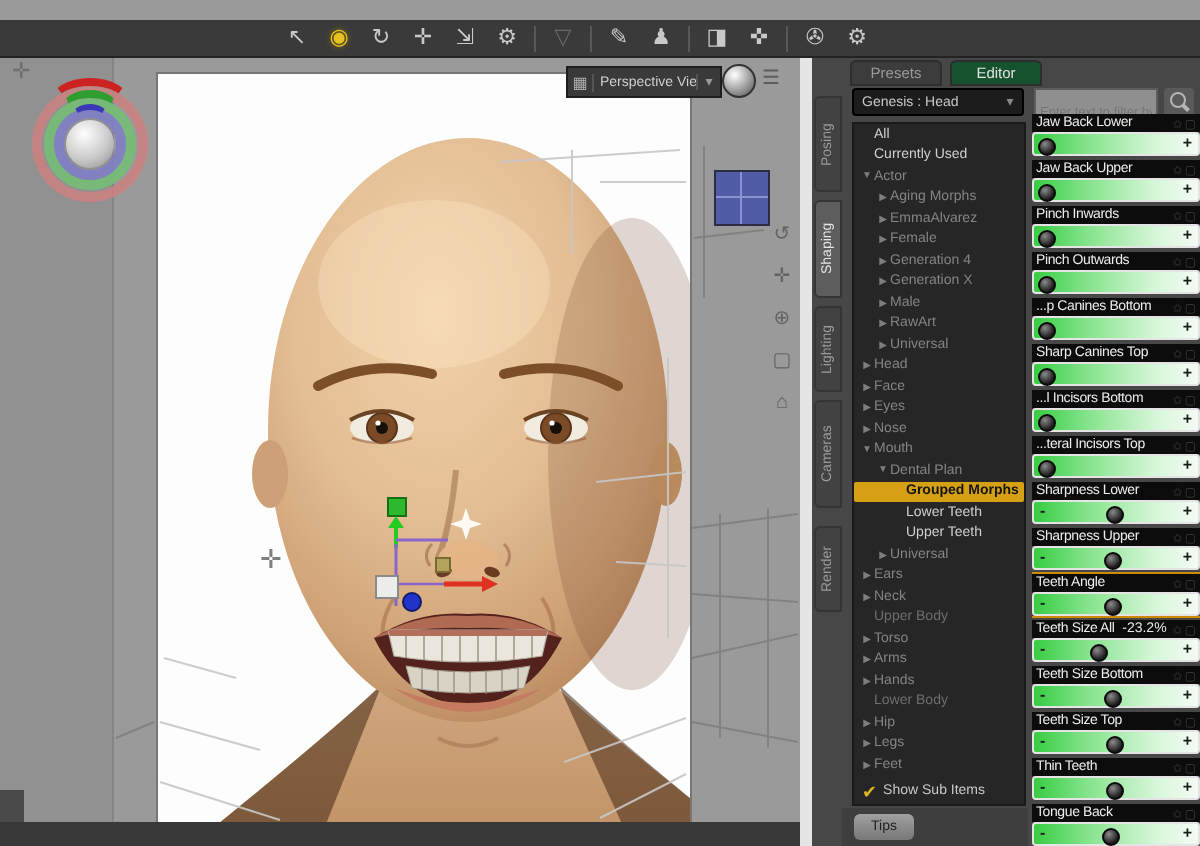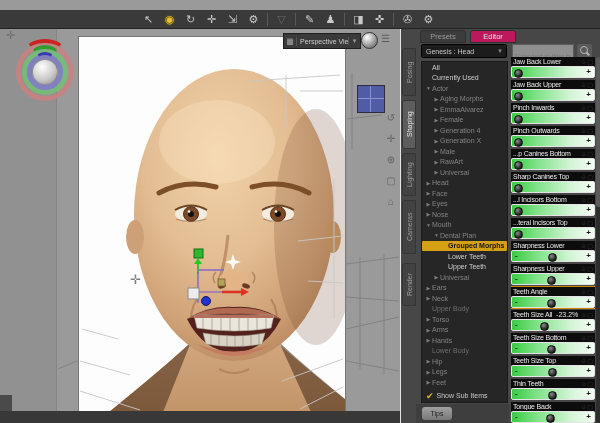--- a/index.html
+++ b/index.html
@@ -44,29 +44,29 @@
     background:radial-gradient(circle at 38% 30%,#fefefe,#cacaca 55%,#8b8b8b);}
   .arc{position:absolute;border-radius:50%;box-sizing:border-box;border-style:solid;border-color:transparent;}
   .arc.red{left:9px;top:-4px;width:40px;height:24px;border-width:4px 3px 0 3px;border-top-color:#cc2222;}
   .arc.green{left:15px;top:2px;width:28px;height:18px;border-width:4px 2px 0 2px;border-top-color:#2e9e2e;}
   .arc.blue{left:20px;top:9px;width:18px;height:12px;border-width:3px 2px 0 2px;border-top-color:#3a3ab8;}
   .vp-cross{position:absolute;left:6px;top:0px;color:#6f6f6f;font-size:11px;}
   .move-ghost{position:absolute;left:130px;top:243px;color:rgba(85,85,85,.75);font-size:13px;}
   .vp-bottom{position:absolute;left:0;top:382px;width:400px;height:12px;background:#383838;}
   .vp-corner{position:absolute;left:0;top:366px;width:12px;height:28px;background:#4a4a4a;}
   
-  .panel{position:absolute;left:400px;top:29px;width:200px;height:394px;background:#474747;border-left:1px solid #e5e5e5;box-sizing:border-box;}
+  .panel{position:absolute;left:400px;top:29px;width:200px;height:394px;background:#474747;border-left:6px solid #e5e5e5;box-sizing:border-box;}
   .side-tab{position:absolute;left:1px;width:14px;background:#424242;color:#9b9b9b;font-size:7px;
     display:flex;align-items:center;justify-content:center;writing-mode:vertical-rl;transform:rotate(180deg);
     border-radius:0 3px 3px 0;border:1px solid #353535;box-sizing:border-box;}
   .side-tab.active{background:#5d5d5d;color:#e4e4e4;}
   .pcontent{position:absolute;left:15px;top:0;width:185px;height:394px;}
   .ptab{position:absolute;top:1px;height:13px;border-radius:3px 3px 0 0;font-size:7.5px;color:#9a9a9a;
     background:#3c3c3c;display:flex;align-items:center;justify-content:center;border:1px solid #2e2e2e;box-sizing:border-box;}
-  .ptab.active{background:#be185d;color:#e2e2e2;}
+  .ptab.active{background:#14532d;color:#e2e2e2;}
   .scope{position:absolute;left:5px;top:15px;width:86px;height:14px;background:#1c1c1c;border:1px solid #000;
     border-radius:2px;display:flex;align-items:center;color:#c9c9c9;font-size:7px;box-sizing:border-box;}
   .scope .lbl{flex:1;padding-left:4px;white-space:nowrap;overflow:hidden;}
   .scope .caret{width:12px;text-align:center;color:#888;font-size:7px;}
   .filter{position:absolute;left:96px;top:15px;width:62px;height:14px;background:#8f8f8f;border:1px solid #5d5d5d;
     box-sizing:border-box;}
   .filter input{width:100%;height:100%;border:0;background:transparent;font-size:6.5px;color:#444;
     font-family:"Liberation Sans",sans-serif;padding:0 2px;box-sizing:border-box;outline:none;}
   .mag{position:absolute;left:161px;top:15px;width:15px;height:14px;background:#5a5a5a;border-radius:2px;}
   .mag:before{content:"";position:absolute;left:3px;top:2px;width:6px;height:6px;border:1.5px solid #b5b5b5;border-radius:50%;}

